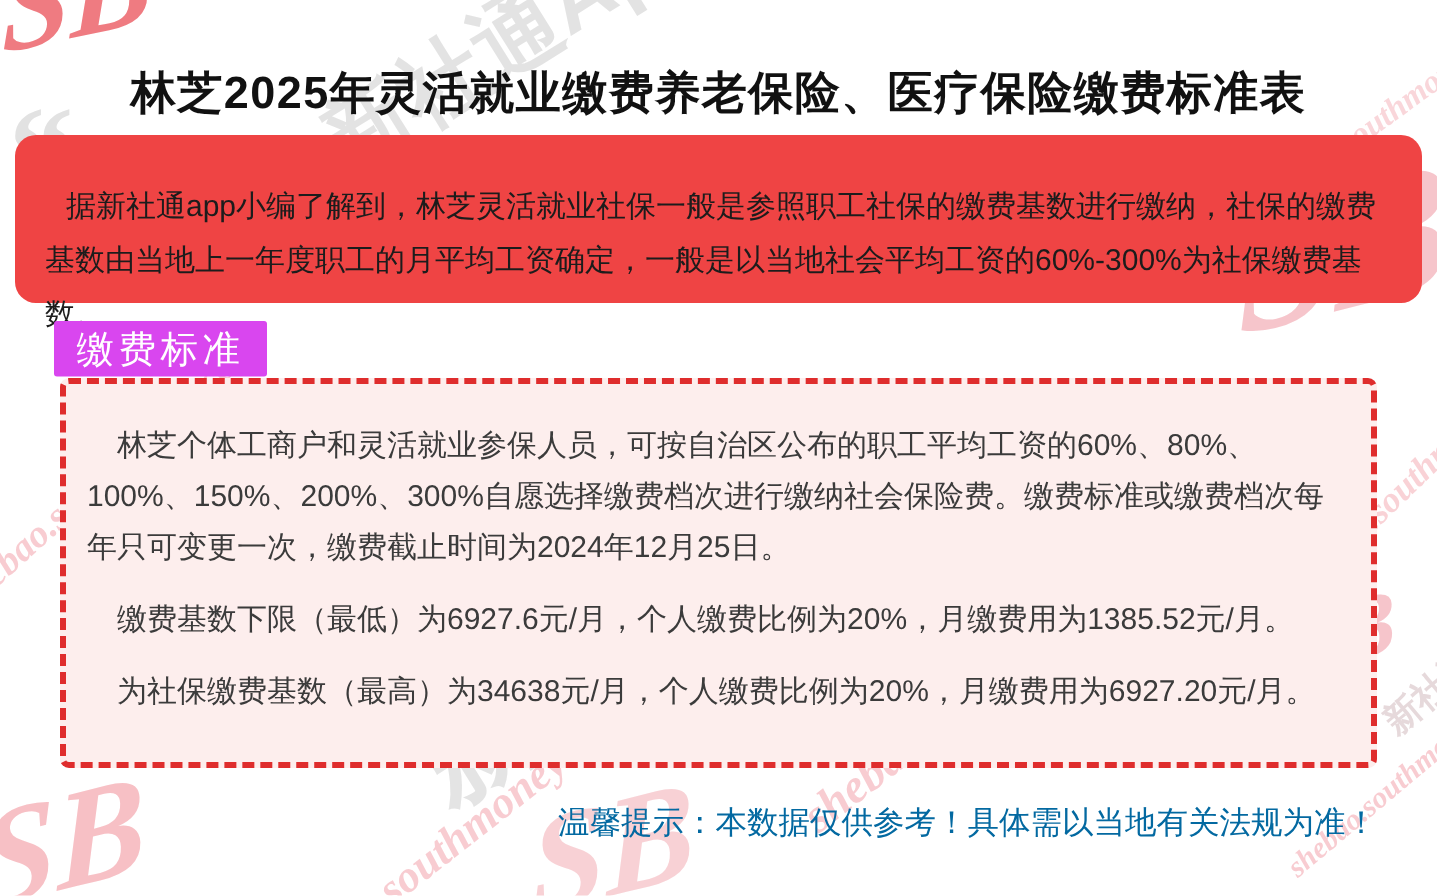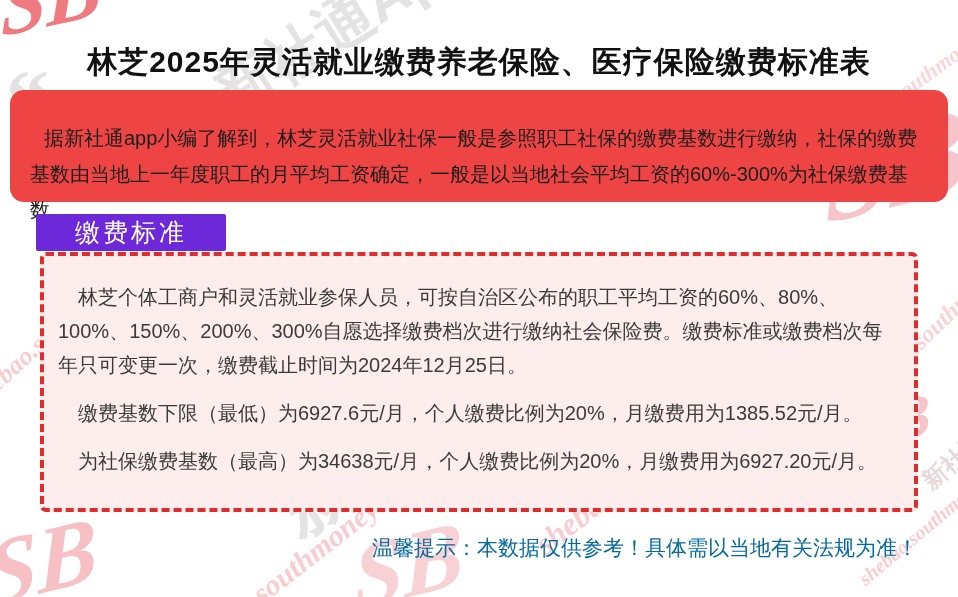--- a/index.html
+++ b/index.html
@@ -36,22 +36,22 @@
   
   .intro-card{position:absolute;left:10px;top:90px;width:938px;height:112px;
               background:#ef4444;border-radius:14px;box-sizing:border-box;
               padding:10px 22px 0 20px;}
   .intro-text{font-size:20px;line-height:36px;color:#1c1c1c;text-indent:0.7em;}
   .quote-icon{position:absolute;left:6px;top:58px;font-size:86px;line-height:86px;
               color:#e2e2e2;font-family:"Liberation Serif","DejaVu Serif",serif;
               font-weight:700;pointer-events:none;}
 
   
-  .section-badge{position:absolute;left:36px;top:214px;width:190px;height:37px;
-                 background:#6d28d9;color:#ffffff;font-size:25px;letter-spacing:3px;
+  .section-badge{position:absolute;left:36px;top:214px;width:142px;height:37px;
+                 background:#d946ef;color:#ffffff;font-size:25px;letter-spacing:3px;
                  display:flex;align-items:center;justify-content:center;border-radius:2px;}
 
   
   .standards-panel{position:absolute;left:40px;top:252px;width:878px;height:260px;
                    box-sizing:border-box;background:#fdeeed;
                    border:4px dashed #df2d2d;border-radius:6px;
                    padding:24px 14px 0 14px;}
   .standard-paragraph{font-size:20px;line-height:34px;color:#3b3b3b;
                       text-indent:1em;margin:0 0 14px 0;}
 

